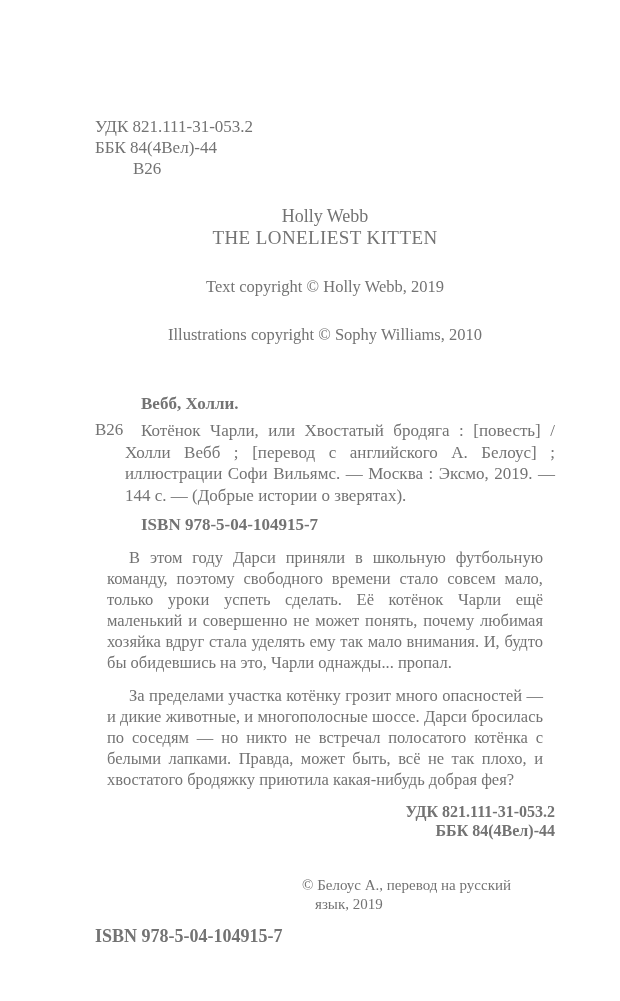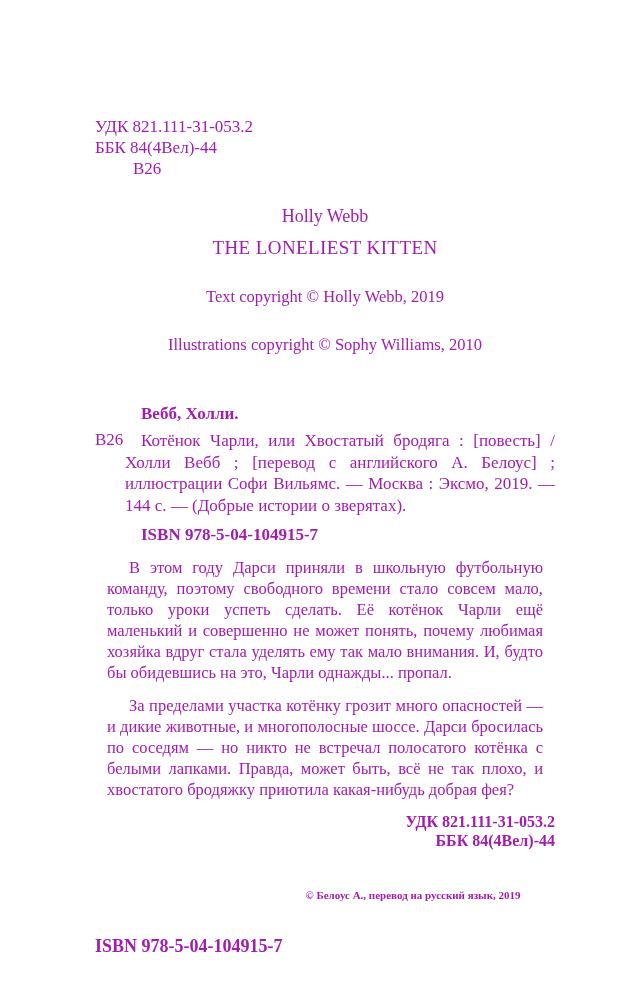--- a/index.html
+++ b/index.html
@@ -6,21 +6,21 @@
     margin: 0;
     padding: 0;
     background: #ffffff;
   }
   .page {
     position: relative;
     width: 620px;
     height: 1001px;
     box-sizing: border-box;
     background: #ffffff;
-    color: #a21caf;
+    color: #737373;
     font-family: "Liberation Serif", serif;
     padding: 116px 65px 40px 95px;
     overflow: hidden;
   }
 
   
   .top-codes {
     font-size: 17px;
     line-height: 21px;
   }
@@ -28,21 +28,21 @@
     margin-left: 38px;
   }
 
   
   .title-block {
     margin-top: 27px;
     text-align: center;
   }
   .title-block .author-en {
     font-size: 18px;
-    margin-bottom: 10px;
+    margin-bottom: 0;
   }
   .title-block .title-en {
     font-size: 19px;
     letter-spacing: 0.4px;
     margin-bottom: 10px;
   }
   .title-block .copy-line {
     font-size: 16.5px;
     line-height: 20px;
     margin-top: 28px;
@@ -101,24 +101,23 @@
 
   
   .imprint {
     position: relative;
     margin-top: 36px;
     min-height: 100px;
   }
   .imprint .copyrights {
     margin-left: 207px;
     width: 222px;
-    font-weight: bold;
-    font-size: 11px;
+    font-weight: normal;
+    font-size: 15px;
     line-height: 18.5px;
-    text-align: center;
   }
   .imprint .copyright-entry {
     padding-left: 13px;
     text-indent: -13px;
     margin-bottom: 3px;
   }
   .imprint .isbn-bottom {
     position: absolute;
     left: 0;
     top: 50px;

